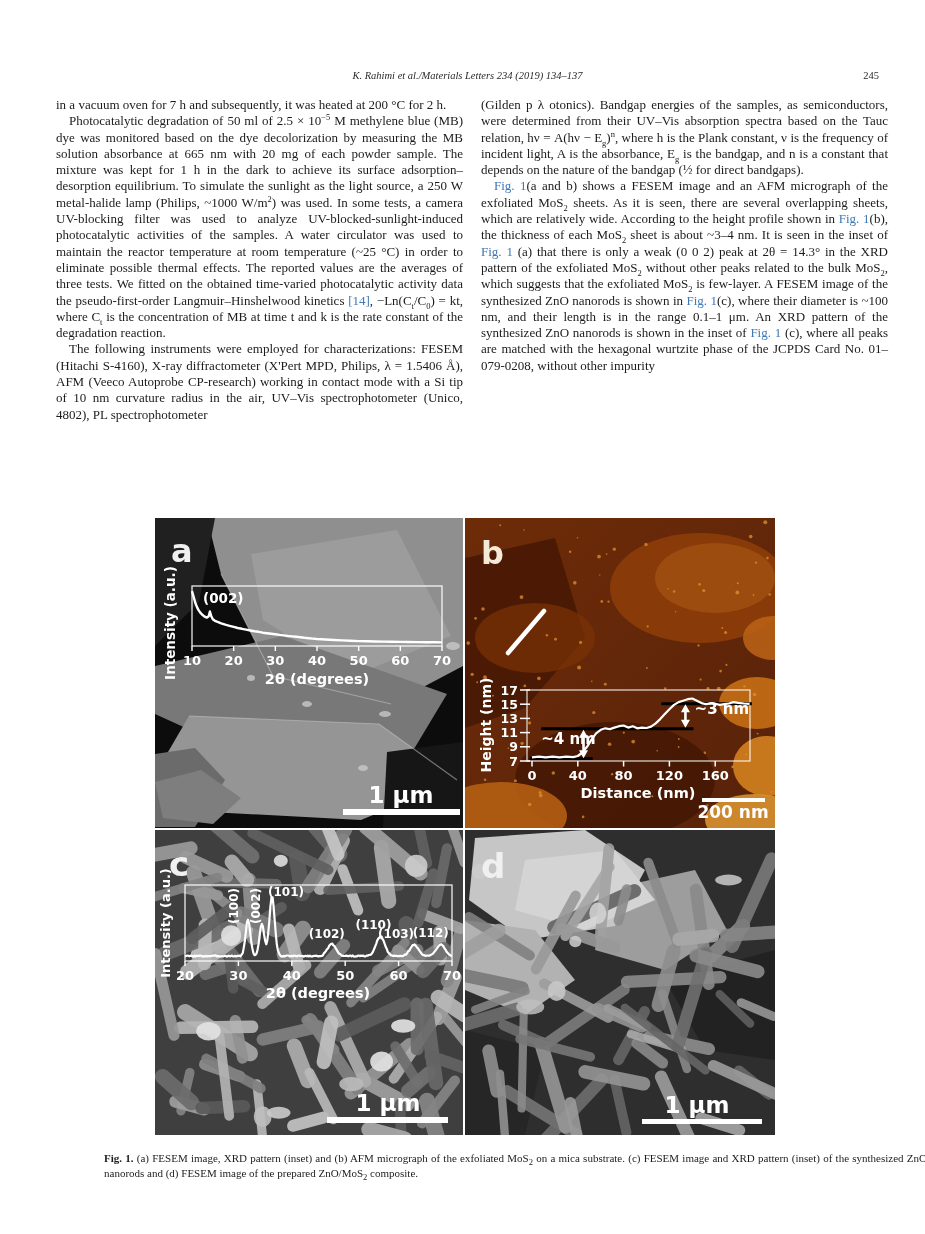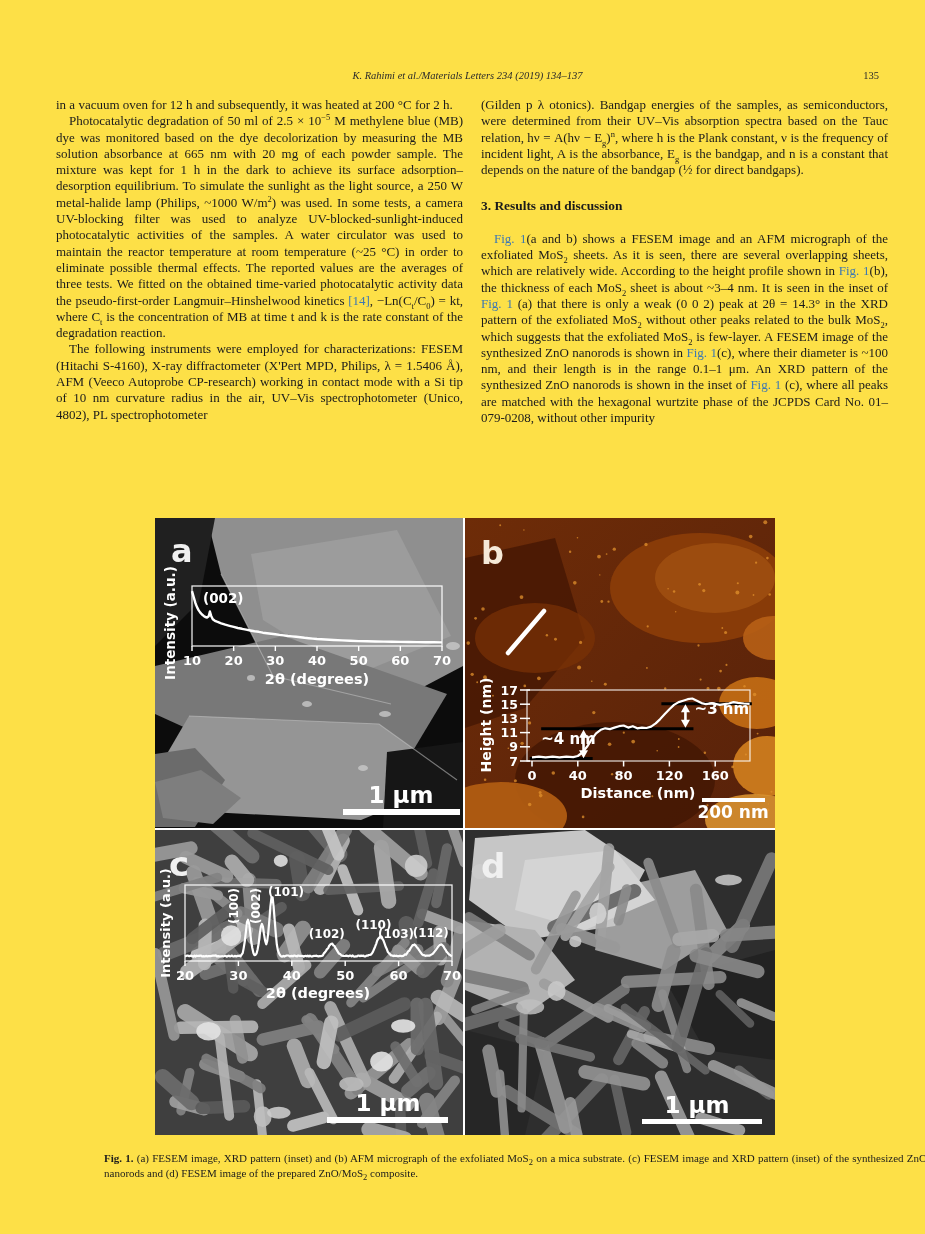--- a/index.html
+++ b/index.html
@@ -1,16 +1,16 @@
 <!DOCTYPE html>
 <html><head>
 <meta charset="utf-8">
 <style>
   html,body{margin:0;padding:0;background:#e8e8e8;}
-  .page{position:relative;width:925px;height:1234px;background:#fde047;overflow:hidden;
+  .page{position:relative;width:925px;height:1234px;background:#ffffff;overflow:hidden;
         font-family:"Liberation Serif",serif;color:#1b1b1b;margin:0 auto;}
   .running-head{position:absolute;top:70px;left:56px;width:823px;font-style:italic;
         font-size:10.5px;color:#2a2a2a;text-align:center;}
   .rh-page{position:absolute;right:0;top:0;font-style:normal;}
   .col{position:absolute;top:97px;width:407px;font-size:13px;line-height:16.3px;
         text-align:justify;}
   .col-left{left:56px;}
   .col-right{left:481px;}
   .para{margin:0;}
   .para.indent{text-indent:13px;}
@@ -25,31 +25,30 @@
   #panel-d{left:310px;top:312px;width:310px;height:305px;}
   .caption{position:absolute;left:56px;top:1151px;width:823px;font-size:11px;
         line-height:14.5px;text-align:justify;color:#1c1c1c;margin-left:48px;}
 </style>
 </head>
 <body>
 
 <div class="page">
   <div class="running-head">
     <span>K. Rahimi et al./Materials Letters 234 (2019) 134–137</span>
-    <span class="rh-page">135</span>
+    <span class="rh-page">245</span>
   </div>
 
   <div class="col col-left" id="col-left">
-      <p class="para"><span>in a vacuum oven for 12 h and subsequently, it was heated at 200 °C for 2 h.</span></p>
+      <p class="para"><span>in a vacuum oven for 7 h and subsequently, it was heated at 200 °C for 2 h.</span></p>
       <p class="para indent"><span>Photocatalytic degradation of 50 ml of 2.5 × 10</span><sup>−5</sup><span> M methylene blue (MB) dye was monitored based on the dye decolorization by measuring the MB solution absorbance at 665 nm with 20 mg of each powder sample. The mixture was kept for 1 h in the dark to achieve its surface adsorption–desorption equilibrium. To simulate the sunlight as the light source, a 250 W metal-halide lamp (Philips, ~1000 W/m</span><sup>2</sup><span>) was used. In some tests, a camera UV-blocking filter was used to analyze UV-blocked-sunlight-induced photocatalytic activities of the samples. A water circulator was used to maintain the reactor temperature at room temperature (~25 °C) in order to eliminate possible thermal effects. The reported values are the averages of three tests. We fitted on the obtained time-varied photocatalytic activity data the pseudo-first-order Langmuir–Hinshelwood kinetics </span><span class="ref">[14]</span><span>, −Ln(C</span><sub>t</sub><span>/C</span><sub>0</sub><span>) = kt, where C</span><sub>t</sub><span> is the concentration of MB at time t and k is the rate constant of the degradation reaction.</span></p>
       <p class="para indent"><span>The following instruments were employed for characterizations: FESEM (Hitachi S-4160), X-ray diffractometer (X'Pert MPD, Philips, λ = 1.5406 Å), AFM (Veeco Autoprobe CP-research) working in contact mode with a Si tip of 10 nm curvature radius in the air, UV–Vis spectrophotometer (Unico, 4802), PL spectrophotometer</span></p>
     </div>
   <div class="col col-right" id="col-right">
       <p class="para"><span>(Gilden p λ otonics). Bandgap energies of the samples, as semiconductors, were determined from their UV–Vis absorption spectra based on the Tauc relation, hν = A(hν − E</span><sub>g</sub><span>)</span><sup>n</sup><span>, where h is the Plank constant, ν is the frequency of incident light, A is the absorbance, E</span><sub>g</sub><span> is the bandgap, and n is a constant that depends on the nature of the bandgap (½ for direct bandgaps).</span></p>
-      <h2 class="section">3. Results and discussion</h2>
       <p class="para indent"><span class="ref">Fig. 1</span><span>(a and b) shows a FESEM image and an AFM micrograph of the exfoliated MoS</span><sub>2</sub><span> sheets. As it is seen, there are several overlapping sheets, which are relatively wide. According to the height profile shown in </span><span class="ref">Fig. 1</span><span>(b), the thickness of each MoS</span><sub>2</sub><span> sheet is about ~3–4 nm. It is seen in the inset of </span><span class="ref">Fig. 1</span><span> (a) that there is only a weak (0 0 2) peak at 2θ = 14.3° in the XRD pattern of the exfoliated MoS</span><sub>2</sub><span> without other peaks related to the bulk MoS</span><sub>2</sub><span>, which suggests that the exfoliated MoS</span><sub>2</sub><span> is few-layer. A FESEM image of the synthesized ZnO nanorods is shown in </span><span class="ref">Fig. 1</span><span>(c), where their diameter is ~100 nm, and their length is in the range 0.1–1 μm. An XRD pattern of the synthesized ZnO nanorods is shown in the inset of </span><span class="ref">Fig. 1</span><span> (c), where all peaks are matched with the hexagonal wurtzite phase of the JCPDS Card No. 01–079-0208, without other impurity</span></p>
     </div>
 
   <div class="figure">
     <div class="panel" id="panel-a"><svg width="308" height="310" viewBox="0 0 308 310">
           <g>
             <rect x="0" y="0" width="308" height="310" fill="#0c0c0c"></rect>
             <polygon points="52,0 308,0 308,148 236,186 118,158 66,56" fill="#8f8f8f"></polygon>
             <polygon points="96,36 242,12 296,118 198,158 108,102" fill="#9c9c9c"></polygon>
             <polygon points="0,148 128,118 292,176 256,236 66,226 0,196" fill="#787878"></polygon>

